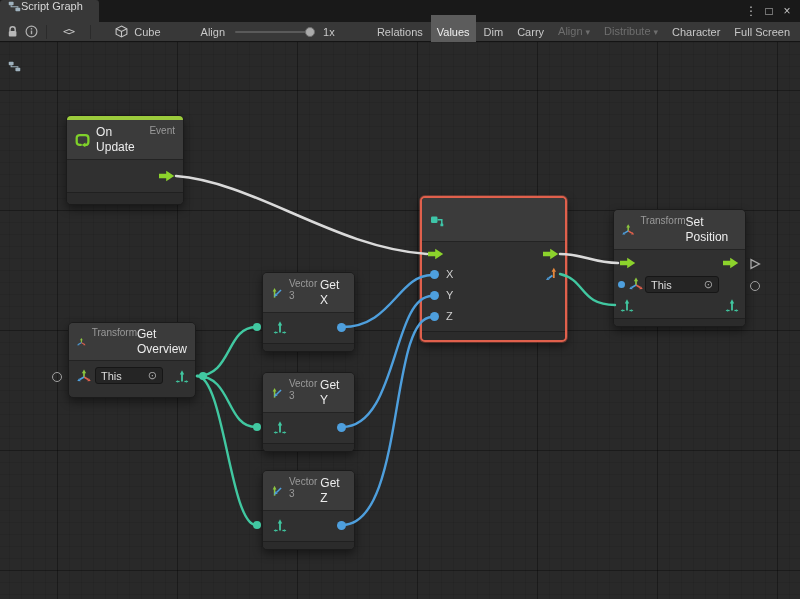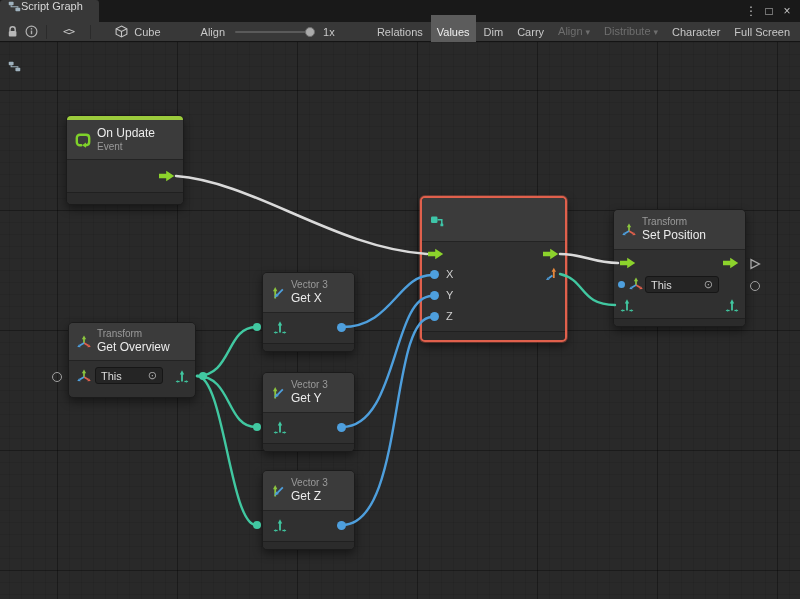--- a/index.html
+++ b/index.html
@@ -36,21 +36,21 @@
       linear-gradient(to bottom, rgba(0,0,0,0.07) 1px, transparent 1px);
     background-size:120px 120px,120px 120px,12px 12px,12px 12px;
     background-position:57px 48px,57px 48px,9px 0,9px 0;}
 
   
   .node{position:absolute;background:#303030;border:1px solid #1b1b1b;border-radius:5px;
         box-shadow:0 4px 10px rgba(0,0,0,.45)}
   .node.selected{border:2px solid #E0604C;box-shadow:0 0 0 1px rgba(224,96,76,.35),0 4px 10px rgba(0,0,0,.5)}
   .nh{display:flex;align-items:center;gap:6px;padding:0 8px;background:#3b3b3b;
       border-bottom:1px solid #232323;border-radius:4px 4px 0 0}
-  .tt{display:flex;flex-direction:column;justify-content:center;line-height:1.25}
+  .tt{display:flex;flex-direction:row;justify-content:center;line-height:1.25}
   .cat{font-size:10px;color:#9a9a9a}
   .ttl{font-size:12px;color:#ececec}
   .nf{position:absolute;left:0;right:0;bottom:0;background:#2b2b2b;border-top:1px solid #202020;
       border-radius:0 0 4px 4px}
   .abs{position:absolute}
   .event-bar{height:4px;background:#9BCB3C;border-radius:4px 4px 0 0}
   .dotb{width:9px;height:9px;border-radius:50%;background:#4E9FDD}
   .minidot{width:7px;height:7px;border-radius:50%;background:#4E9FDD}
   .plbl{font-size:11px;color:#cfcfcf;line-height:14px}
   .field{display:flex;align-items:center;justify-content:space-between;background:#252525;

